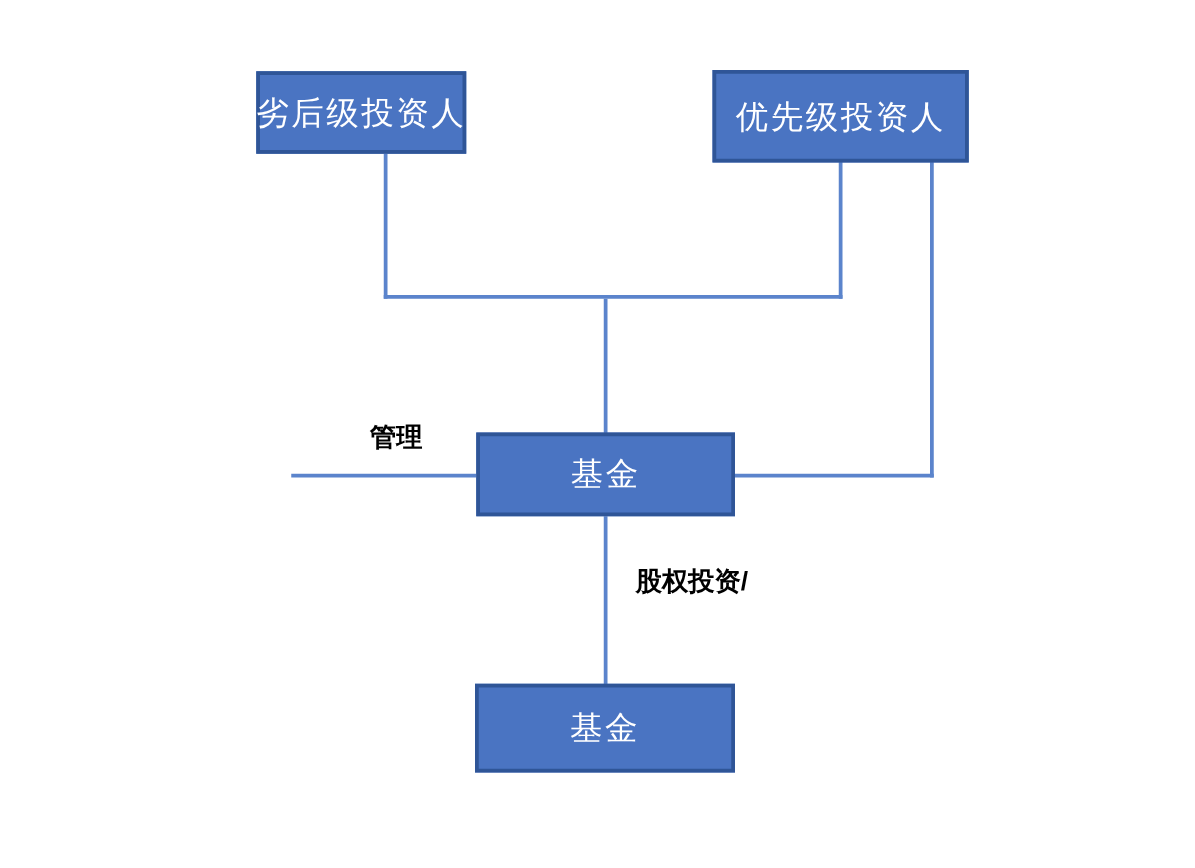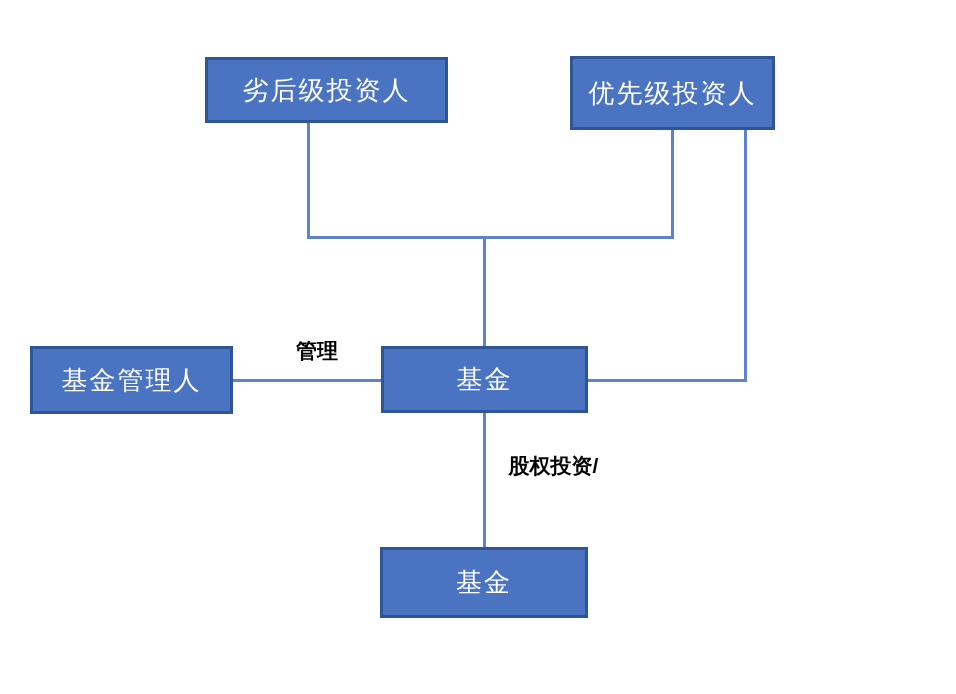--- a/index.html
+++ b/index.html
@@ -49,31 +49,28 @@
 
   <div class="line" style="left:307px; top:123px; width:3px; height:116px;"></div>
   <div class="line" style="left:671px; top:125px; width:3px; height:114px;"></div>
   <div class="line" style="left:307px; top:236px; width:367px; height:3px;"></div>
   <div class="line" style="left:483px; top:239px; width:3px; height:108px;"></div>
   <div class="line" style="left:233px; top:379px; width:148px; height:3px;"></div>
   <div class="line" style="left:588px; top:379px; width:159px; height:3px;"></div>
   <div class="line" style="left:744px; top:125px; width:3px; height:257px;"></div>
   <div class="line" style="left:483px; top:413px; width:3px; height:135px;"></div>
 
-  <div class="node" style="left:205px; top:57px; width:243px; height:66px;">
+  <div class="node" style="left:205px; top:57px; width:168px; height:66px;">
     <span class="node-label">劣后级投资人</span>
   </div>
 
   <div class="node" style="left:570px; top:56px; width:205px; height:74px;">
     <span class="node-label">优先级投资人</span>
   </div>
 
-  <div class="node" style="left:30px; top:346px; width:203px; height:68px;">
-    <span class="node-label">基金管理人</span>
-  </div>
 
   <div class="node" style="left:381px; top:346px; width:207px; height:67px;">
     <span class="node-label">基金</span>
   </div>
 
   <div class="node" style="left:380px; top:547px; width:208px; height:71px;">
     <span class="node-label">基金</span>
   </div>
 
   <div class="edge-label" style="left:262px; top:337px; width:110px;">管理</div>

